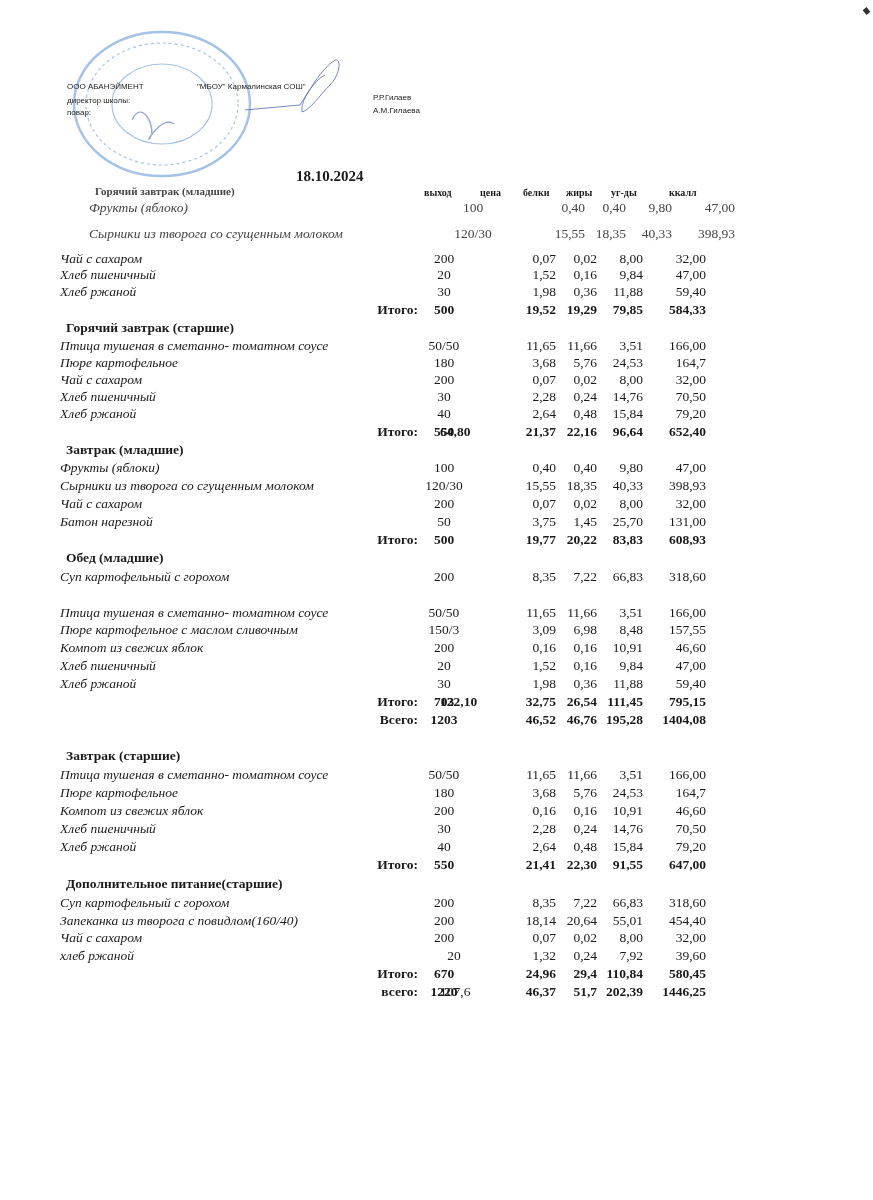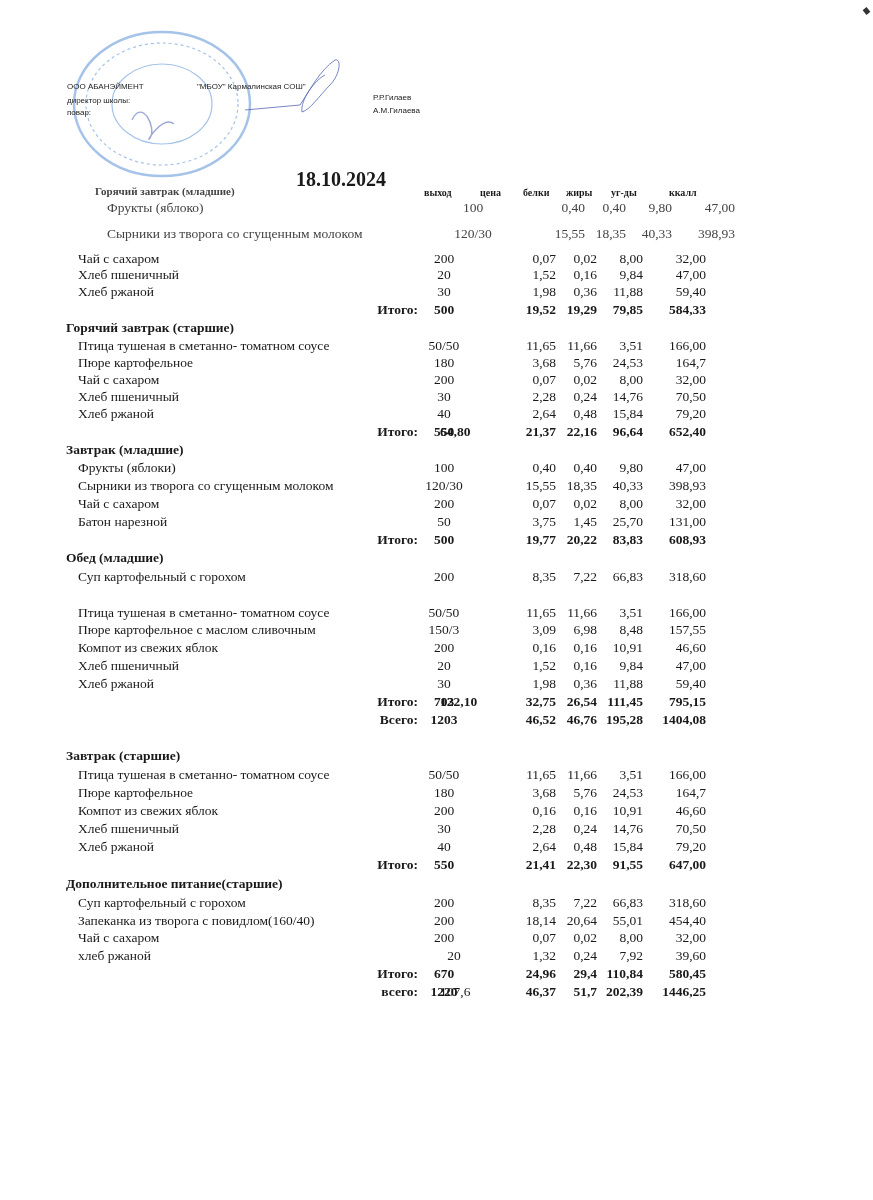--- a/index.html
+++ b/index.html
@@ -1,22 +1,22 @@
 <!DOCTYPE html>
 <html><head>
 <meta charset="utf-8">
 <style>
   html, body { margin:0; padding:0; background:#fff; }
   body { width:873px; height:1200px; position:relative; overflow:hidden; font-family:"Liberation Serif", "DejaVu Serif", serif; color:#1a1a1a; }
   .abs { position:absolute; white-space:nowrap; }
   .hdr-small { font-family:"Liberation Sans","DejaVu Sans",sans-serif; font-size:8px; color:#222; }
-  .date { font-size:20px; font-weight:bold;text-align:center; }
+  .date { font-size:15px; font-weight:bold;text-align:center; }
   .colhdr { font-size:10px; font-weight:bold; }
   .row { position:absolute; left:0; width:873px; height:17px; font-size:13.5px; }
-  .row .name { position:absolute; left:78px; }
+  .row .name { position:absolute; left:60px;font-style:italic; }
   .row .out { position:absolute; left:404px; width:80px; text-align:center; }
   .row .price { position:absolute; left:440px; width:64px; text-align:left; }
   .row .b { position:absolute; left:500px; width:56px; text-align:right; }
   .row .f { position:absolute; left:556px; width:41px; text-align:right; }
   .row .c { position:absolute; left:597px; width:46px; text-align:right; }
   .row .k { position:absolute; left:643px; width:63px; text-align:right; }
   .row .tlabel { position:absolute; left:340px; width:78px; text-align:right; }
   .row.total { font-weight:bold; }
   .section { position:absolute; left:66px; font-size:13.5px; font-weight:bold; }
   .faded { color:#444;margin-left:29px; }

